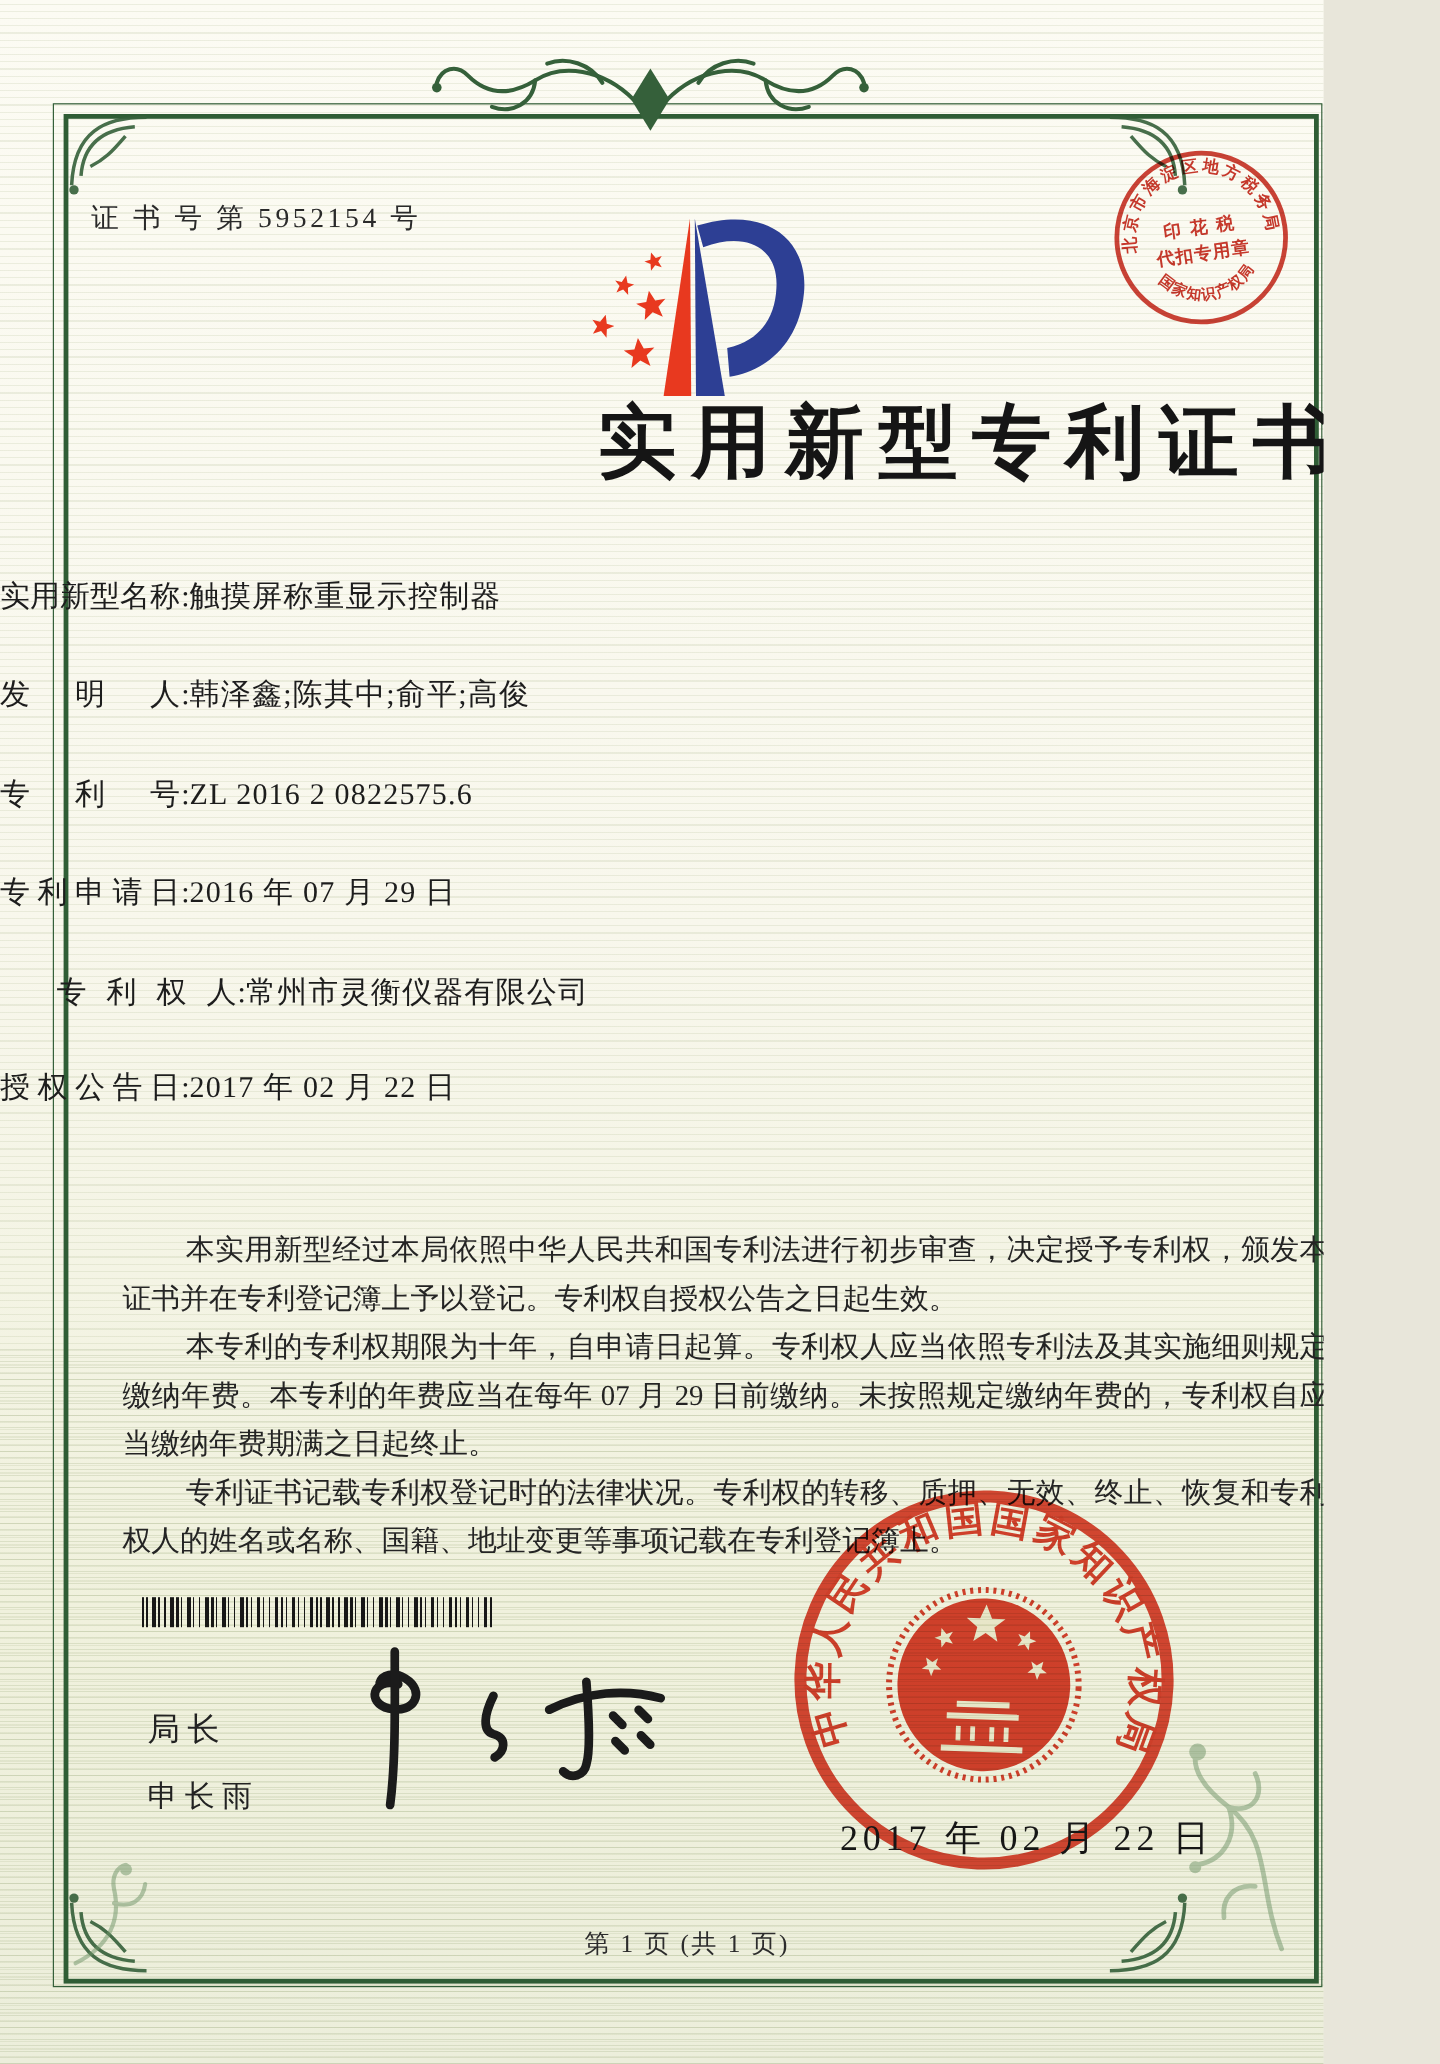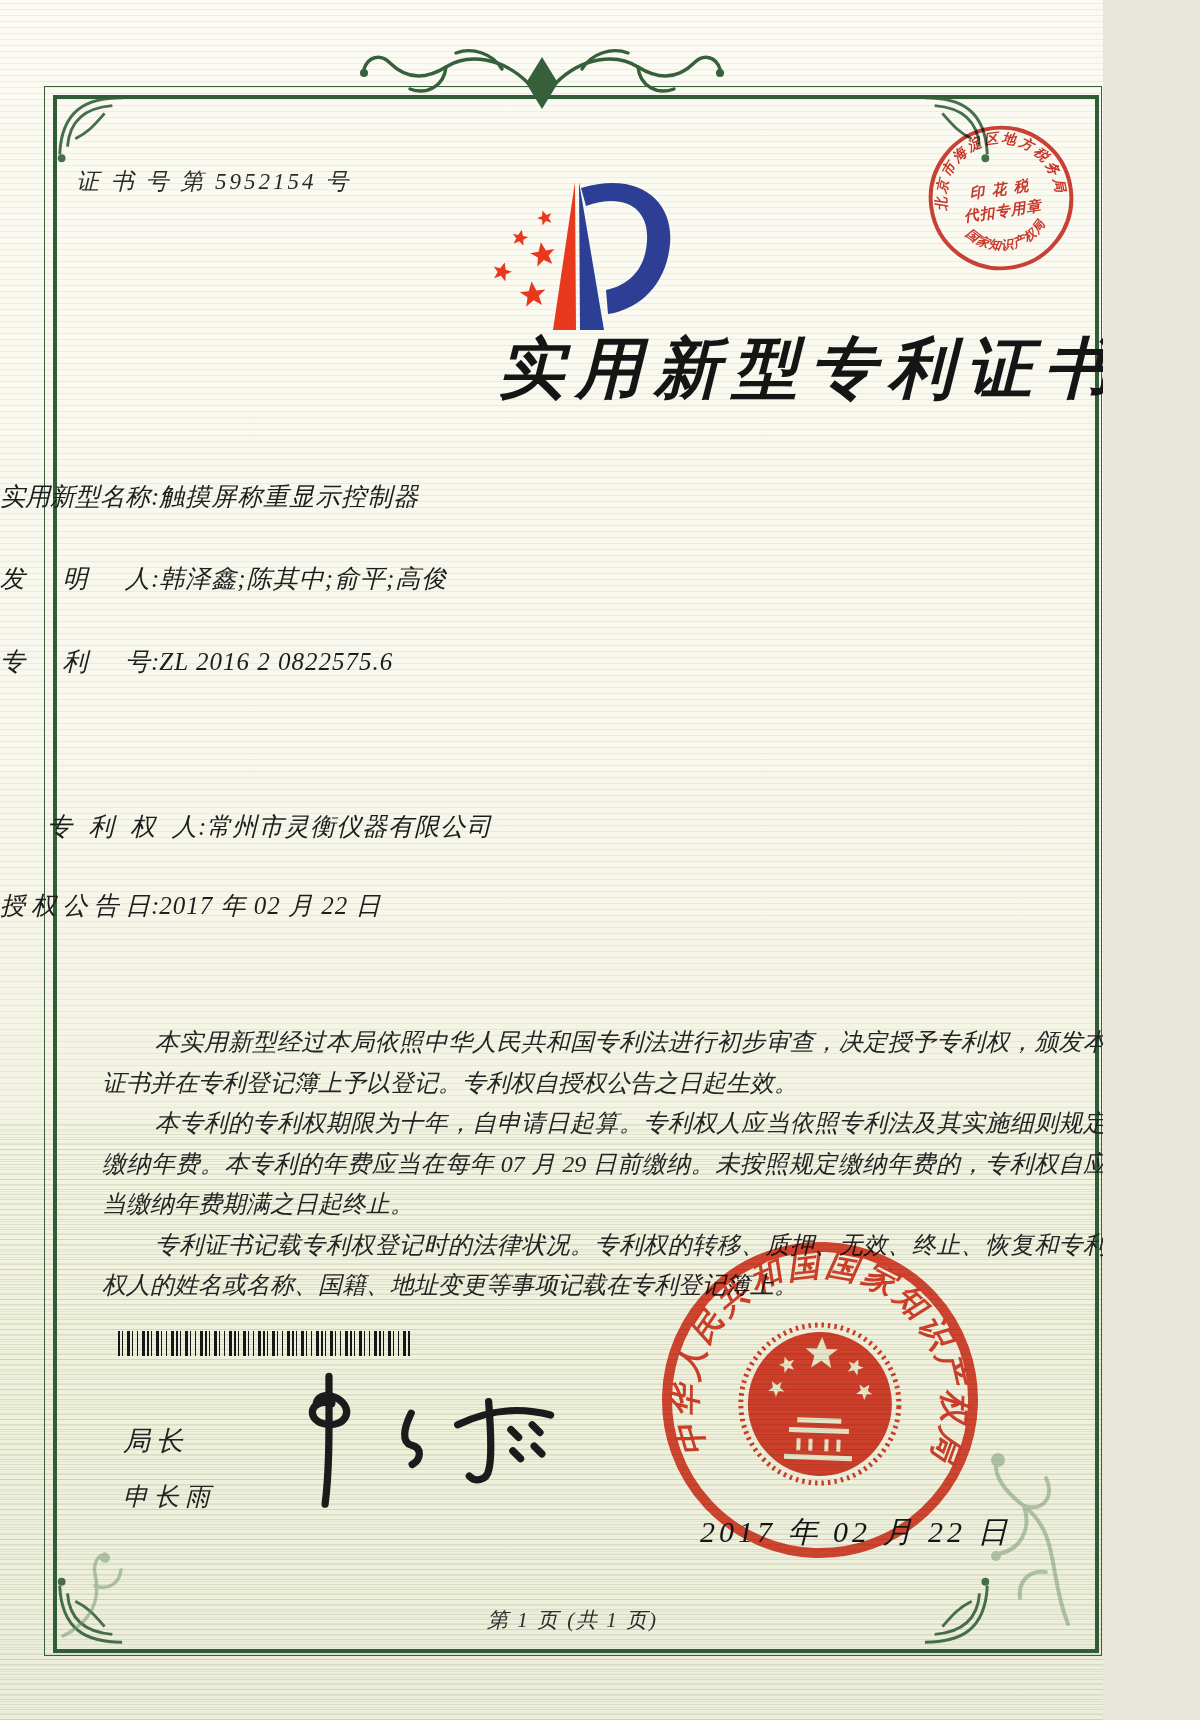--- a/index.html
+++ b/index.html
@@ -1,19 +1,19 @@
 <!DOCTYPE html>
 <html><head>
 <meta charset="utf-8">
 <style>
   html,body{margin:0;padding:0;background:#e8e6da;}
   .page{
     position:relative;width:1103px;height:1720px;overflow:hidden;
     background:linear-gradient(180deg,#fcfbf3 0%,#f8f7ec 45%,#f0f1dd 78%,#eceedb 100%);
-    font-family:"Liberation Serif","DejaVu Serif",serif;color:#1f1f1f;font-style:italic;
+    font-family:"Liberation Serif","DejaVu Serif",serif;color:#1f1f1f;
   }
   
   .texture{position:absolute;inset:0;pointer-events:none;
     background-image:repeating-linear-gradient(0deg,rgba(152,167,118,.16) 0 1px,rgba(0,0,0,0) 1px 6px);}
   .texture-strong{position:absolute;left:0;right:0;top:1120px;bottom:0;pointer-events:none;
     background-image:repeating-linear-gradient(0deg,rgba(140,158,108,.22) 0 1px,rgba(0,0,0,0) 1px 5px);}
   
   .frame-outer{position:absolute;left:44px;top:86px;width:1056px;height:1568px;
     border:1.6px solid #35603a;pointer-events:none;}
   .frame-inner{position:absolute;left:53px;top:95px;width:1038px;height:1550px;
@@ -174,20 +174,23 @@
   <div class="title">实用新型专利证书</div>
 
   <div class="field f1">
     <span class="f-label">实用新型名称</span><span class="f-colon">:</span><span class="f-value">触摸屏称重显示控制器</span>
   </div>
   <div class="field f2">
     <span class="f-label">发明人</span><span class="f-colon">:</span><span class="f-value">韩泽鑫;陈其中;俞平;高俊</span>
   </div>
   <div class="field f3">
     <span class="f-label">专利号</span><span class="f-colon">:</span><span class="f-value">ZL 2016 2 0822575.6</span>
+  </div>
+  <div class="field f4">
+    <span class="f-label">专利申请日</span><span class="f-colon">:</span><span class="f-value">2016 年 07 月 29 日</span>
   </div>
   <div class="field f5">
     <span class="f-label">专利权人</span><span class="f-colon">:</span><span class="f-value">常州市灵衡仪器有限公司</span>
   </div>
   <div class="field f6">
     <span class="f-label">授权公告日</span><span class="f-colon">:</span><span class="f-value">2017 年 02 月 22 日</span>
   </div>
 
   <div class="paras">
     <p>本实用新型经过本局依照中华人民共和国专利法进行初步审查，决定授予专利权，颁发本证书并在专利登记簿上予以登记。专利权自授权公告之日起生效。</p>

